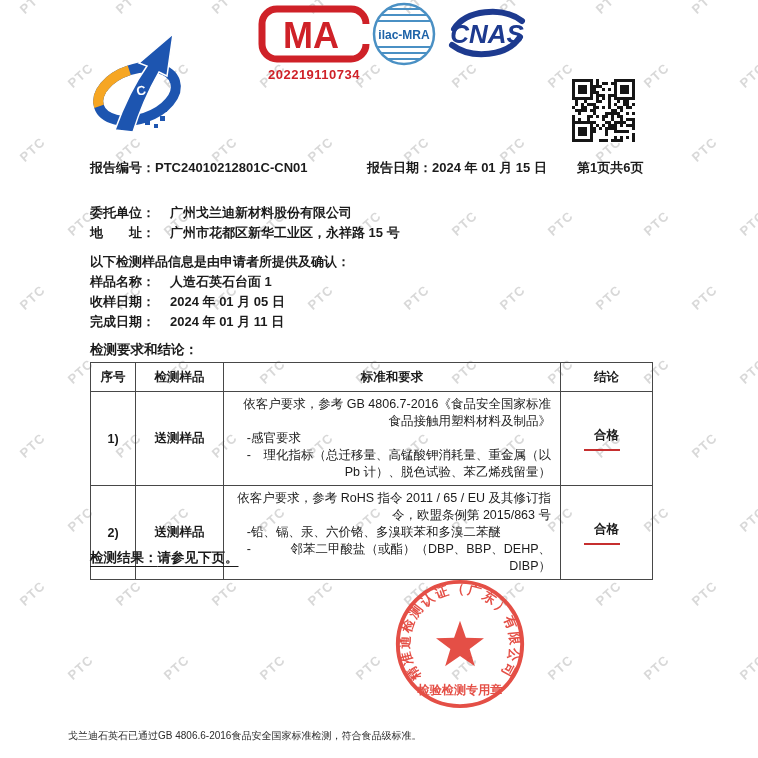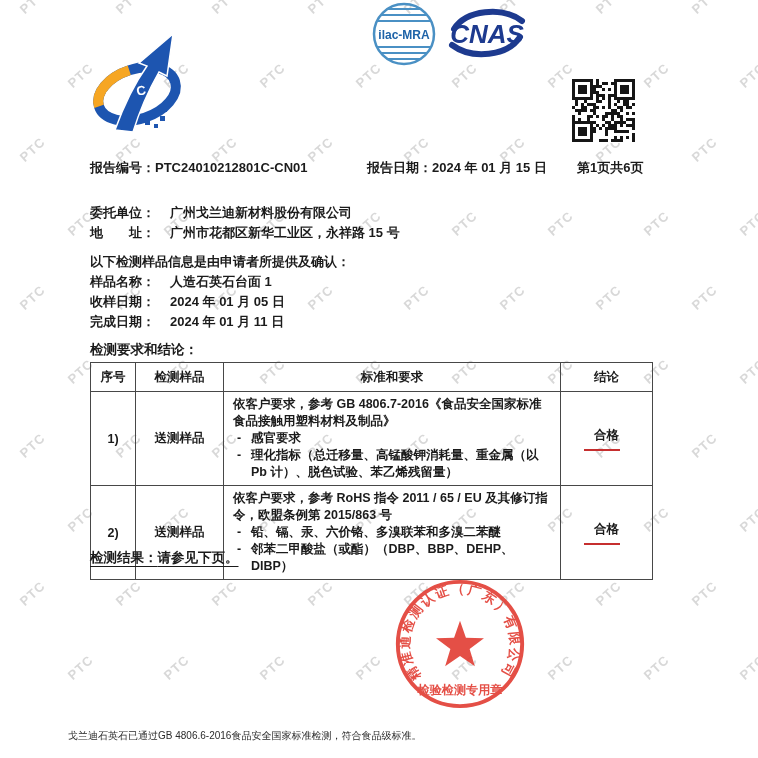--- a/index.html
+++ b/index.html
@@ -29,21 +29,21 @@
   .lab{font-weight:700;}
   .val{font-weight:700;}
   .abs{position:absolute;}
   .field-lab{display:inline-block;width:80px;font-weight:700;}
   
   .sec-title{position:absolute;left:90px;top:341px;font-size:13.5px;font-weight:700;}
   table.req-table{position:absolute;left:90px;top:362px;width:562px;border-collapse:collapse;table-layout:fixed;}
   .req-table th,.req-table td{border:1px solid #474747;font-size:12.5px;padding:2px 4px;background:transparent;}
   .req-table th{font-weight:700;height:24px;}
   .cell-c{text-align:center;vertical-align:middle;font-weight:600;}
-  .req{padding:2px 5px;font-weight:700;line-height:17px;}
+  .req{padding:2px 5px;font-weight:400;line-height:17px;text-align:right;}
   .req-item{display:flex;padding-left:4px;}
   .req-item .dash{flex:0 0 14px;}
   .pass{display:block;text-align:center;font-weight:700;}
   .pass-line{width:36px;height:2px;background:#c62f2f;margin:5px auto 0;transform:translateX(-5px);}
   
   .result-line{position:absolute;left:90px;top:549px;font-size:13.5px;font-weight:700;
                text-decoration:underline;text-underline-offset:4px;}
   
   .stamp{position:absolute;left:392px;top:576px;opacity:.9;}
   
@@ -150,20 +150,28 @@
         <g fill="#1d55b0">
           <rect x="66" y="80" width="6" height="6"></rect>
             <rect x="75" y="86" width="5" height="5"></rect>
           <rect x="60" y="90" width="5" height="5"></rect>
             <rect x="69" y="94" width="4" height="4"></rect>
           <rect x="78" y="78" width="4" height="4"></rect>
         </g>
       </svg>
     </div>
 
+    <div class="logo cma-wrap">
+      <svg width="114" height="58" viewBox="0 0 114 58">
+        <rect x="5" y="4" width="104" height="50" rx="15" fill="none" stroke="#cf2128" stroke-width="7"></rect>
+        <rect x="94" y="19" width="20" height="20" fill="#ffffff"></rect>
+        <text x="54" y="43" font-size="36" font-weight="bold" fill="#cf2128" text-anchor="middle" font-family="Liberation Sans, sans-serif">MA</text>
+      </svg>
+      <div class="cma-num">202219110734</div>
+    </div>
 
     <div class="logo cnas-logo">
       <svg width="78" height="52" viewBox="0 0 78 52">
         <path d="M 6 22 C 18 3 54 -1 74 14" stroke="#1d3a8f" stroke-width="6" fill="none" stroke-linecap="round"></path>
         <path d="M 72 30 C 60 49 24 53 4 38" stroke="#1d3a8f" stroke-width="6" fill="none" stroke-linecap="round"></path>
         <text x="39" y="36" font-size="26" font-weight="bold" font-style="italic" fill="#1d3a8f" text-anchor="middle" font-family="Liberation Sans, sans-serif">CNAS</text>
       </svg>
     </div>
 
     <div class="logo ilac-logo">

